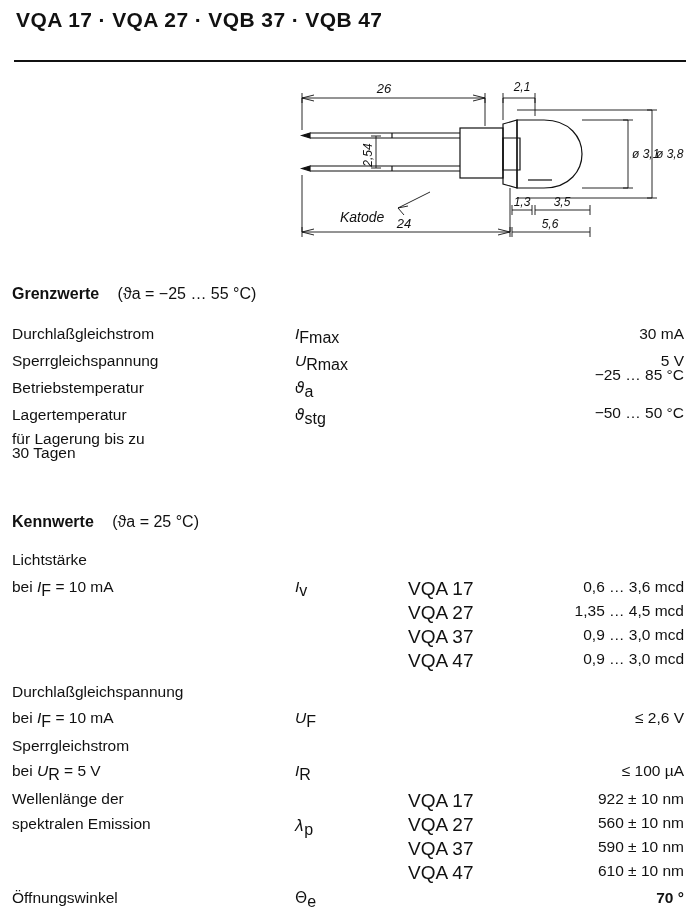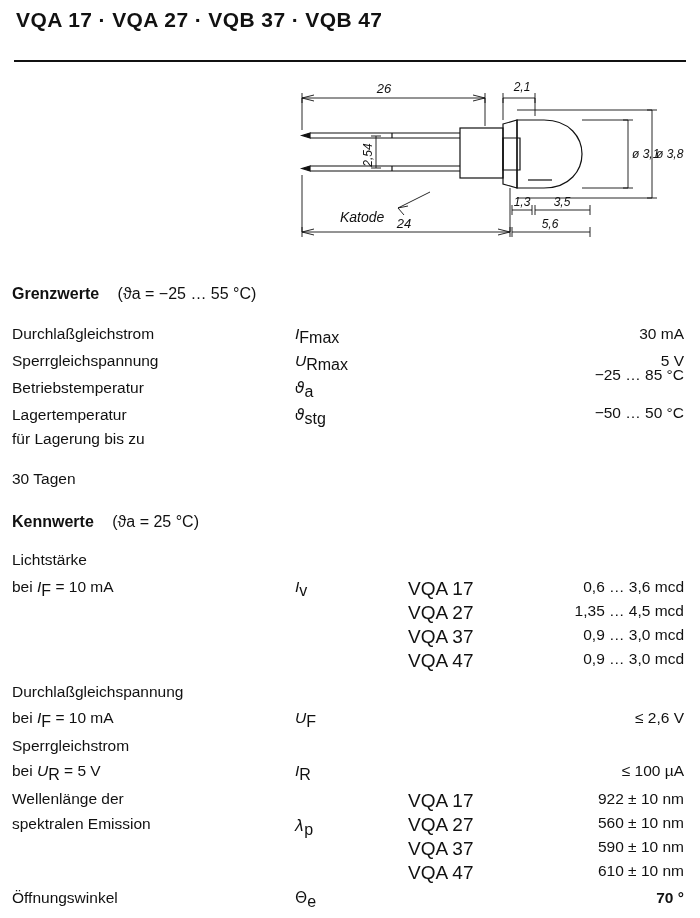--- a/index.html
+++ b/index.html
@@ -205,21 +205,21 @@
   </div>
   <div class="valcol" style="top:358px;margin-top:8px;">−25 … 85 °C</div>
 
   <div class="namecol" style="top:406px;">Lagertemperatur</div>
   <div class="symcol" style="top:406px;">
     <span class="greek ital">ϑ</span><span class="sub">stg</span>
   </div>
   <div class="valcol" style="top:404px;">−50 … 50 °C</div>
 
   <div class="namecol" style="top:430px;">für Lagerung bis zu</div>
-  <div class="namecol" style="top:470px;text-align:right;">30 Tagen</div>
+  <div class="namecol" style="top:444px;text-align:right;">30 Tagen</div>
 
   <div class="sec-head" style="left:12px; top:513px;">
     <b>Kennwerte</b>
     <span class="cond" style="margin-left:14px;">(ϑa = 25 °C)</span>
   </div>
 
   <div class="namecol" style="top:551px;">Lichtstärke</div>
   <div class="namecol" style="top:578px;">
     bei <span class="ital">I</span><span class="sub">F</span> = 10 mA
   </div>

